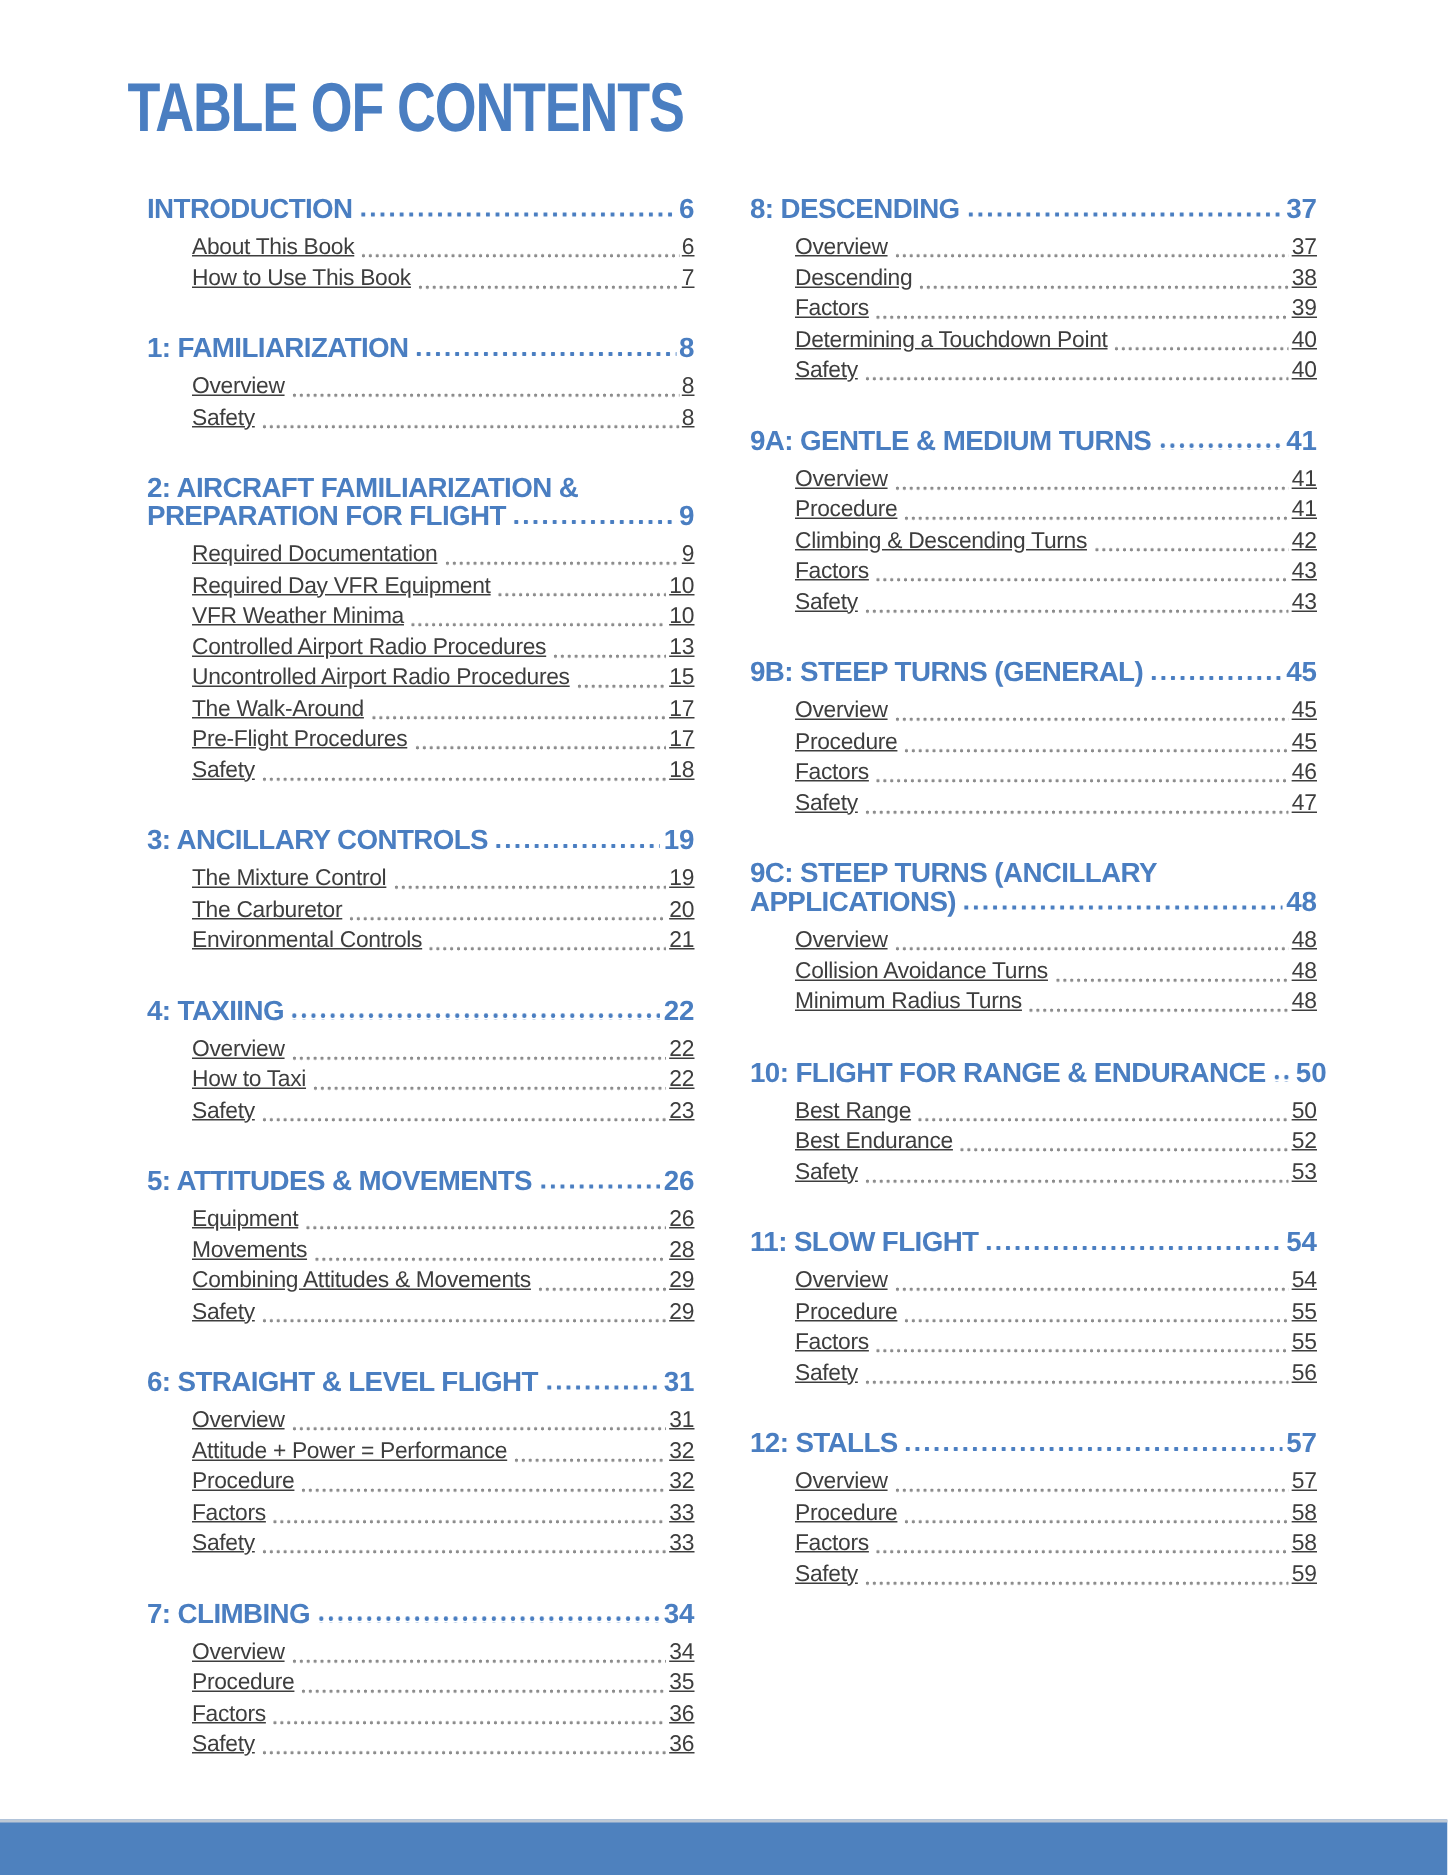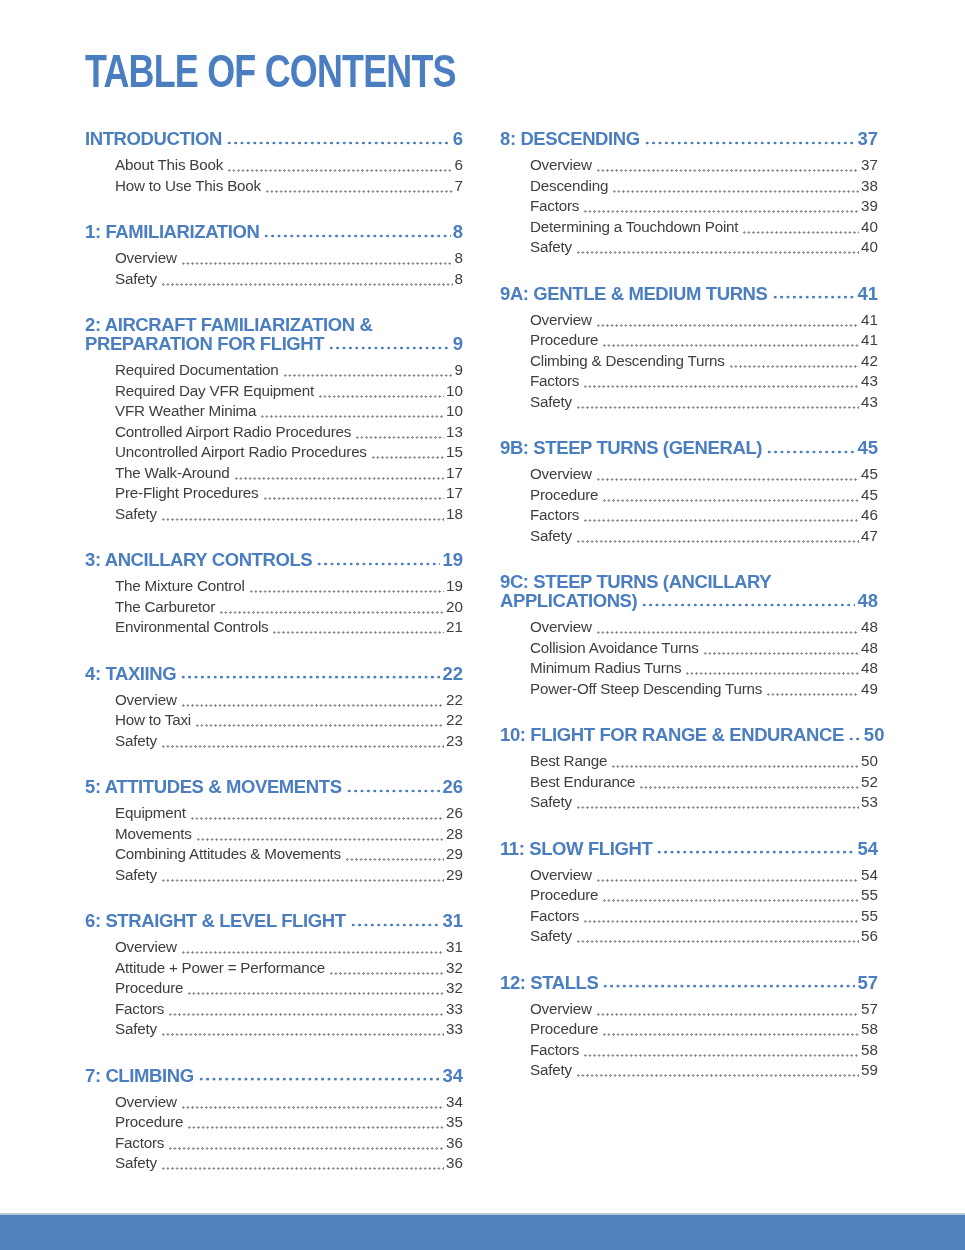--- a/index.html
+++ b/index.html
@@ -18,21 +18,21 @@
     font-size: 46px;
     font-weight: bold;
     letter-spacing: -1px;
     line-height: 1;
     transform: scaleX(0.78);
     transform-origin: left top;
     white-space: nowrap;
     margin-bottom: 35px;
   }
 
-  .columns { display: flex; gap: 37px; }
+  .columns { display: flex; gap: 37px; margin-left: 13px; }
   .toc-column { width: 378px; }
 
   .toc-section { margin-bottom: 26px; }
 
   .h-line1, .h-label {
     color: var(--accent, #4a7ec1);
     font-weight: bold;
     font-size: 18.5px;
     letter-spacing: -0.4px;
     line-height: 19px;
@@ -47,21 +47,21 @@
     white-space: nowrap;
   }
   .h-row .leader {
     background-image: radial-gradient(circle, var(--accent, #4a7ec1) 1.4px, rgba(0,0,0,0) 1.65px);
     background-size: 6.4px 4.2px;
     height: 4.2px;
     margin: 0 2px 3px 4px;
   }
 
   .items { padding-left: 30px; }
-  .toc-entry { display: flex; align-items: flex-end; line-height: 20.5px; }
+  .toc-entry { display: flex; align-items: flex-end; line-height: 20.5px; text-decoration: underline; }
   .entry-label {
     font-size: 15.2px;
     letter-spacing: -0.2px;
     color: var(--text, #3e3e3e);
     white-space: nowrap;
   }
   .entry-page {
     font-size: 15.2px;
     color: var(--text, #3e3e3e);
     white-space: nowrap;
@@ -436,25 +436,20 @@
             <div class="toc-entry">
               <span class="entry-label">Collision Avoidance Turns</span>
               <span class="leader"></span>
               <span class="entry-page">48</span>
             </div>
             <div class="toc-entry">
               <span class="entry-label">Minimum Radius Turns</span>
               <span class="leader"></span>
               <span class="entry-page">48</span>
             </div>
-            <div class="toc-entry">
-              <span class="entry-label">Power-Off Steep Descending Turns</span>
-              <span class="leader"></span>
-              <span class="entry-page">49</span>
-            </div>
           </div>
         </div>
         <div class="toc-section">
           <div class="h-row">
             <span class="h-label">10: FLIGHT FOR RANGE &amp; ENDURANCE</span>
             <span class="leader"></span>
             <span class="h-page">50</span>
           </div>
           <div class="items">
             <div class="toc-entry">

